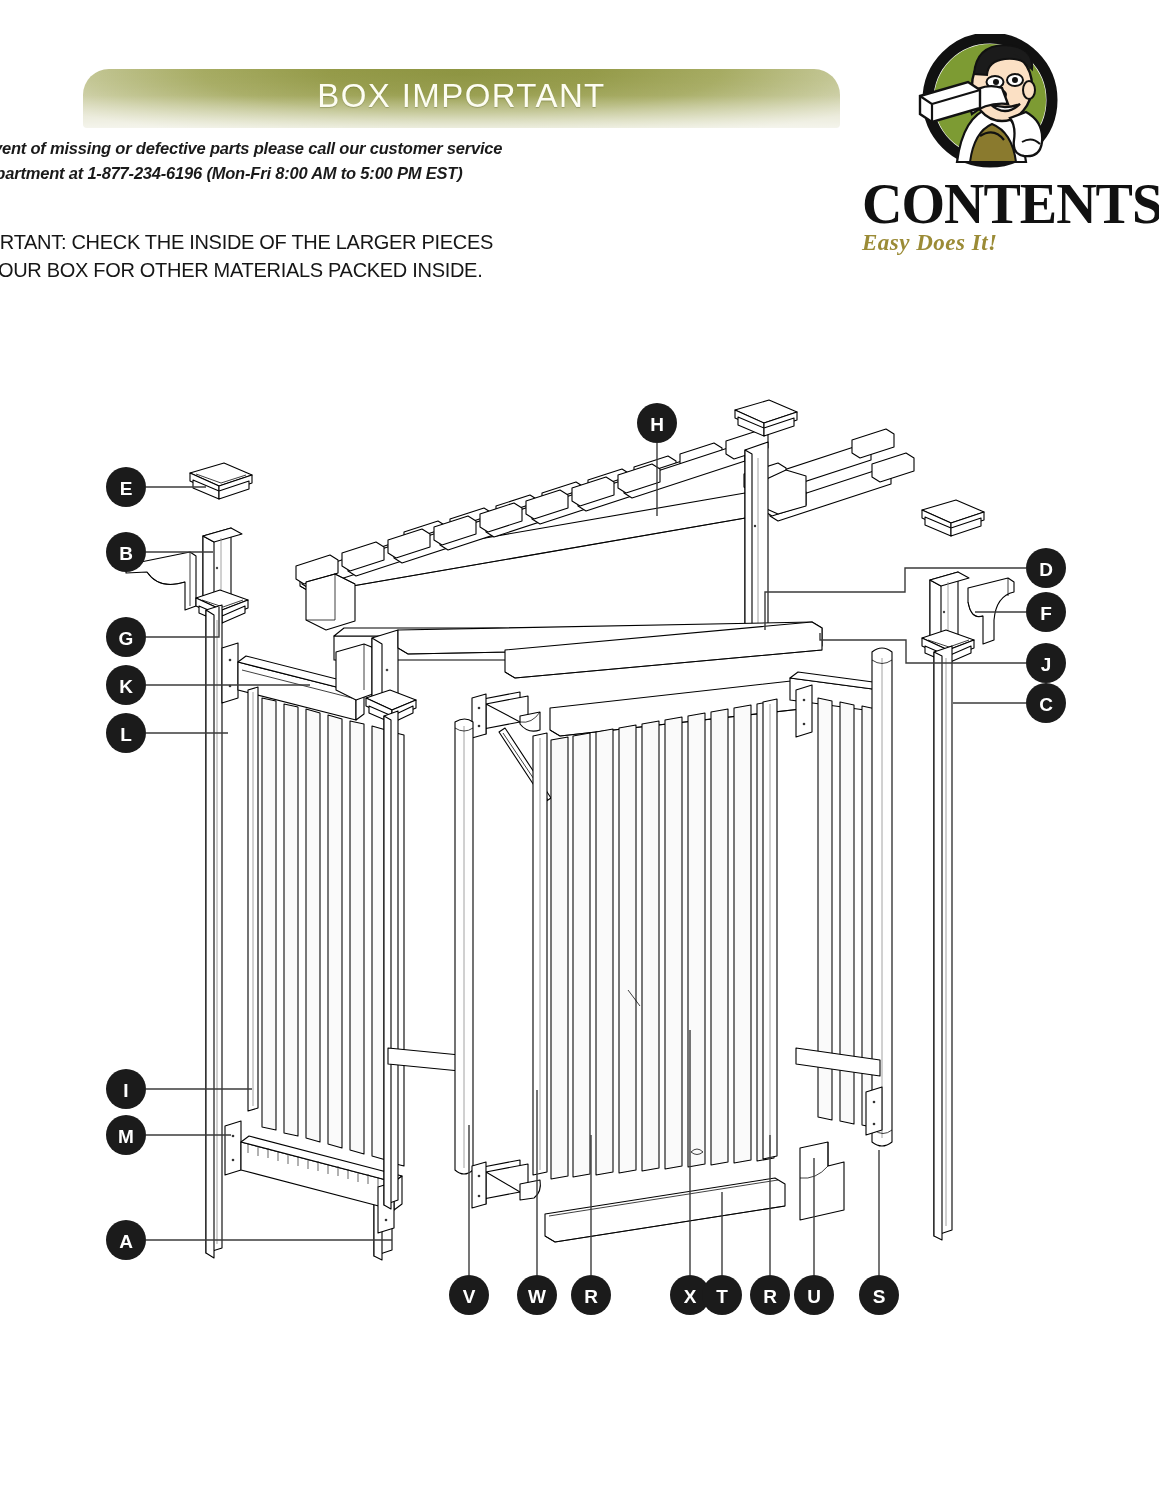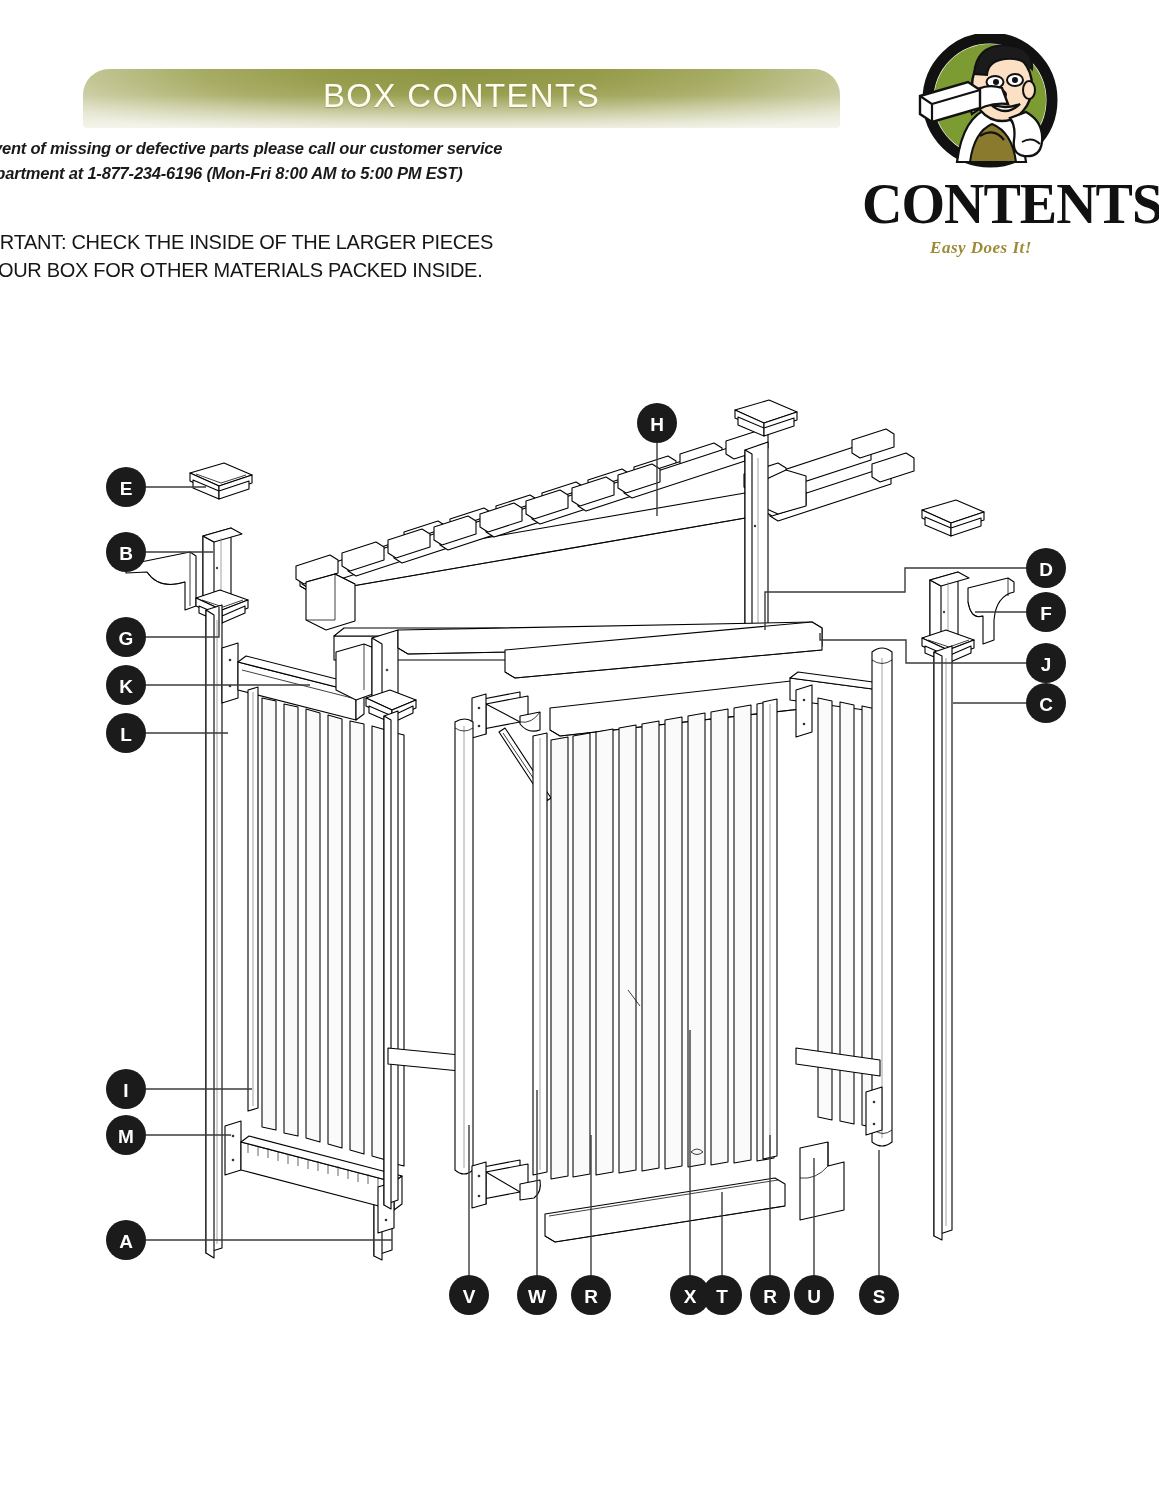--- a/index.html
+++ b/index.html
@@ -44,23 +44,23 @@
   #important-line-2{left:-358px;top:256px;}
 
   
   #brand-logo{position:absolute;left:862px;top:34px;width:238px;height:228px;}
   #brand-wordmark{
     position:absolute;left:0;top:140px;width:238px;text-align:center;
     font-family:"Liberation Serif",serif;font-weight:bold;font-size:56px;
     color:#111;letter-spacing:-1px;line-height:60px;
   }
   #brand-tagline{
-    position:absolute;left:0;top:204px;width:238px;text-align:center;
+    position:absolute;left:0;top:196px;width:238px;
     font-family:"Liberation Serif",serif;font-style:italic;font-weight:bold;
-    font-size:17px;color:#9b8b36;letter-spacing:0.5px;
+    font-size:23px;color:#9b8b36;letter-spacing:0.5px;
   }
 
   
   #assembly-diagram{position:absolute;left:0;top:330px;width:1159px;height:1010px;}
   #assembly-diagram svg{display:block;}
 
   .cal-circle{fill:#1b1b1b;}
   .cal-letter{fill:#ffffff;font-family:"Liberation Sans",sans-serif;
               font-weight:bold;font-size:19px;text-anchor:middle;
               dominant-baseline:central;}
@@ -68,21 +68,21 @@
 
   .pt{fill:#ffffff;stroke:#000;stroke-width:1.1;stroke-linejoin:round;}
   .pt-f{fill:#fafafa;stroke:#000;stroke-width:1.05;stroke-linejoin:round;}
   .ln-t{stroke:#000;stroke-width:.75;fill:none;}
   .ln-g{stroke:#8b8b8b;stroke-width:.8;fill:none;}
 </style>
 </head>
 <body>
 
 <div id="header-banner">
-  <div id="header-title">BOX CONTENTS</div>
+  <div id="header-title">BOX IMPORTANT</div>
 </div>
 
 <div class="hdr-note" id="contact-line-1">In the event of missing or defective parts please call our customer service</div>
 <div class="hdr-note" id="contact-line-2">department at 1-877-234-6196 (Mon-Fri 8:00 AM to 5:00 PM EST)</div>
 
 <div class="hdr-imp" id="important-line-1">IMPORTANT: CHECK THE INSIDE OF THE LARGER PIECES</div>
 <div class="hdr-imp" id="important-line-2">IN YOUR BOX FOR OTHER MATERIALS PACKED INSIDE.</div>
 
 <div id="brand-logo">
   <svg width="238" height="150" viewBox="0 0 238 150">

